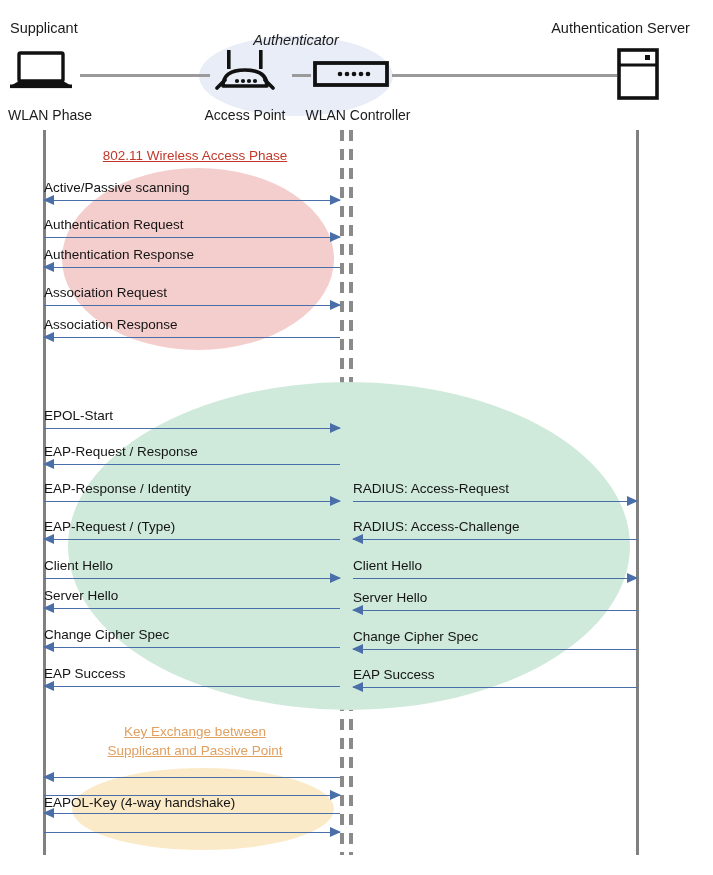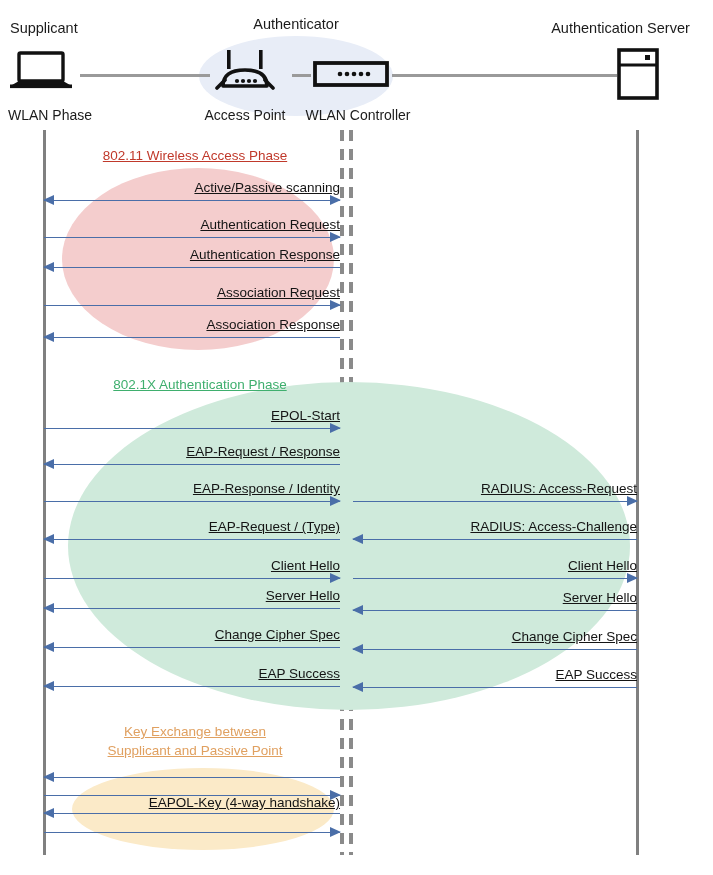--- a/index.html
+++ b/index.html
@@ -105,25 +105,24 @@
     border-left: 11px solid #4a6ea8;
   }
   .arrow-head.left {
     left: -1px;
     border-right: 11px solid #4a6ea8;
   }
   .msg-label {
     position: absolute;
     bottom: 5px;
     width: 100%;
-    text-align: right;
+    text-align: left;
     font-size: 13.5px;
     color: #141414;
     white-space: nowrap;
-    text-decoration: underline;
   }
 </style>
 </head>
 <body>
 
 <div id="canvas">
 
   <div class="auth-blob" style="left:199px; top:36px; width:194px; height:80px;"></div>
 
   <div class="link-line" style="left:80px; top:74px; width:130px;"></div>
@@ -134,21 +133,21 @@
 
   <div class="icon-wrap" style="left:10px; top:50px; width:62px; height:42px;">
     <svg width="62" height="42" viewBox="0 0 62 42">
       <rect x="9" y="3" width="44" height="28" rx="1.5" fill="none" stroke="#111" stroke-width="3.4"></rect>
       <path d="M2 35 L60 35 L53 31 L9 31 Z" fill="#111"></path>
       <rect x="0" y="34.5" width="62" height="3.6" fill="#111"></rect>
     </svg>
   </div>
   <div class="actor-sub" style="left:0px; top:107px; width:110px; text-align:left; padding-left:8px;">WLAN Phase</div>
 
-  <div class="actor-title" style="left:196px; top:16px; width:200px;">Authenticator</div>
+  <div class="actor-title" style="left:196px; top:32px; width:200px;font-style:italic;">Authenticator</div>
 
   <div class="icon-wrap" style="left:213px; top:48px; width:64px; height:46px;">
     <svg width="64" height="46" viewBox="0 0 64 46">
       <rect x="14" y="2" width="3.6" height="19" fill="#111"></rect>
       <rect x="46" y="2" width="3.6" height="19" fill="#111"></rect>
       <path d="M10 38 C10 26, 20 22, 32 22 C44 22, 54 26, 54 38 Z" fill="none" stroke="#111" stroke-width="3.6" stroke-linejoin="round"></path>
       <path d="M4 40 L12 32 M60 40 L52 32" stroke="#111" stroke-width="3.6" stroke-linecap="round"></path>
       <circle cx="24" cy="33" r="2.1" fill="#111"></circle>
       <circle cx="30" cy="33" r="2.1" fill="#111"></circle>
       <circle cx="36" cy="33" r="2.1" fill="#111"></circle>
@@ -214,21 +213,20 @@
     <div class="msg-line"></div>
     <div class="arrow-head right"></div>
   </div>
 
   <div class="msg" style="left:44px; top:337px; width:296px;">
     <div class="msg-label">Association Response</div>
     <div class="msg-line"></div>
     <div class="arrow-head left"></div>
   </div>
 
-  <div class="phase-title" style="left:75px; top:375px; width:250px; color:#3faf6e;">802.1X Authentication Phase</div>
 
   <div class="msg" style="left:44px; top:428px; width:296px;">
     <div class="msg-label">EPOL-Start</div>
     <div class="msg-line"></div>
     <div class="arrow-head right"></div>
   </div>
 
   <div class="msg" style="left:44px; top:464px; width:296px;">
     <div class="msg-label">EAP-Request / Response</div>
     <div class="msg-line"></div>

